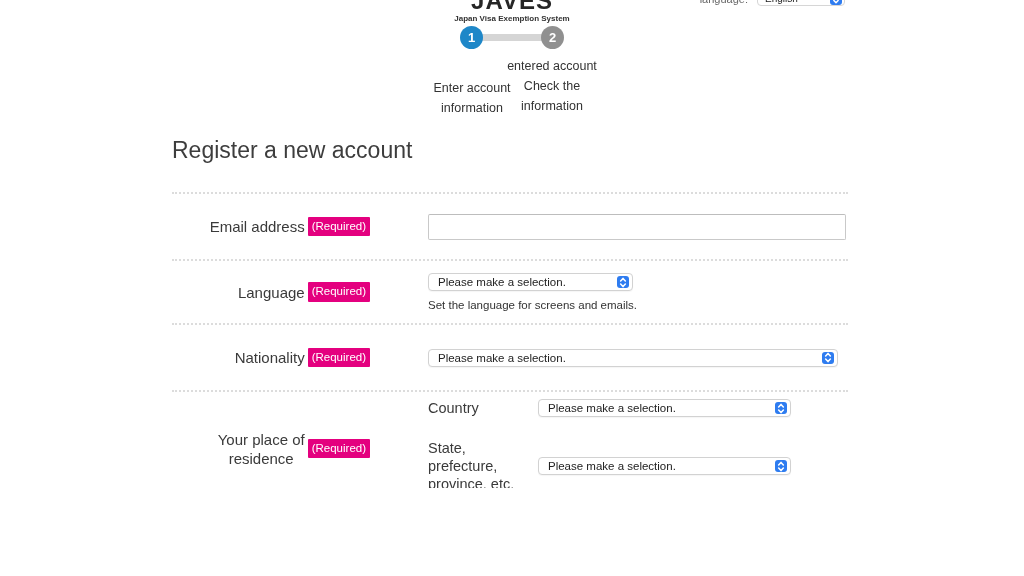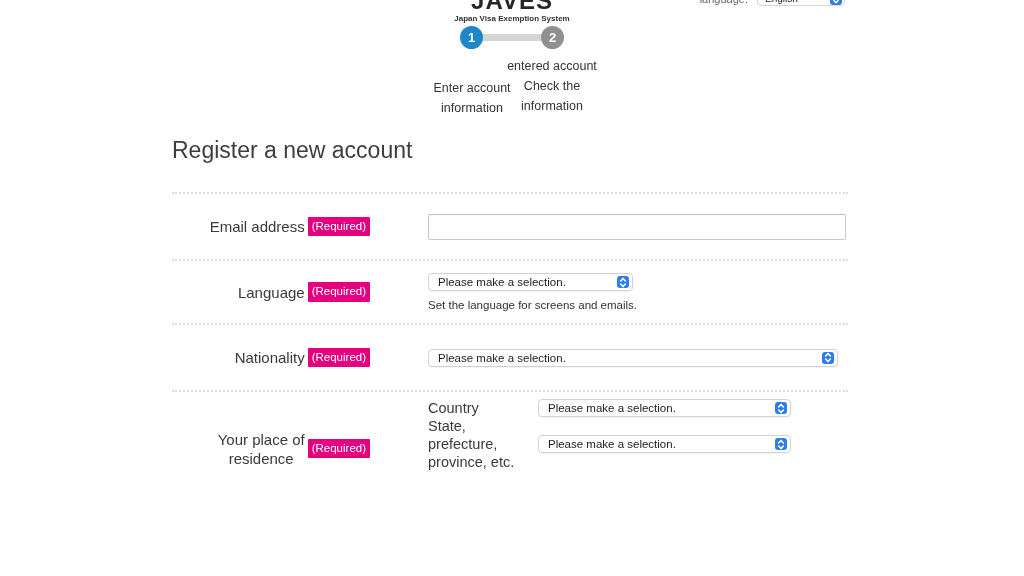--- a/index.html
+++ b/index.html
@@ -74,21 +74,21 @@
     padding:0 3px 0 9px;font-size:11.5px;color:#222;box-sizing:border-box;cursor:default;
     box-shadow:0 1px 1px rgba(0,0,0,0.04);
   }
   .sel-language{width:205px;}
   .sel-nationality{width:410px;}
   .sel-sub{width:253px;}
   .help-text{margin-top:8px;font-size:11.5px;color:#333;}
 
   .fld-residence{align-self:flex-start;padding-top:7px;}
   .sub-row{display:flex;align-items:center;}
-  .sub-row-country{}
+  .sub-row-country{margin-bottom:22px;}
   .sub-lbl{width:110px;flex:0 0 110px;font-size:14.5px;color:#3a3a3a;line-height:18px;}
   .sub-lbl span{display:block;}
 
   
   .footer{border-top:2px dotted #dcdcdc;position:relative;height:61px;}
   .footer-step{position:absolute;left:50%;top:23px;transform:translateX(-50%);
                font-size:15px;color:#333;text-align:right;}
   .btn{position:absolute;top:2px;height:28px;border:none;color:#fff;font-size:13px;
        background:#f5821e;font-family:inherit;cursor:pointer;line-height:28px;padding:0;}
   .btn-back{left:63px;width:124px;

